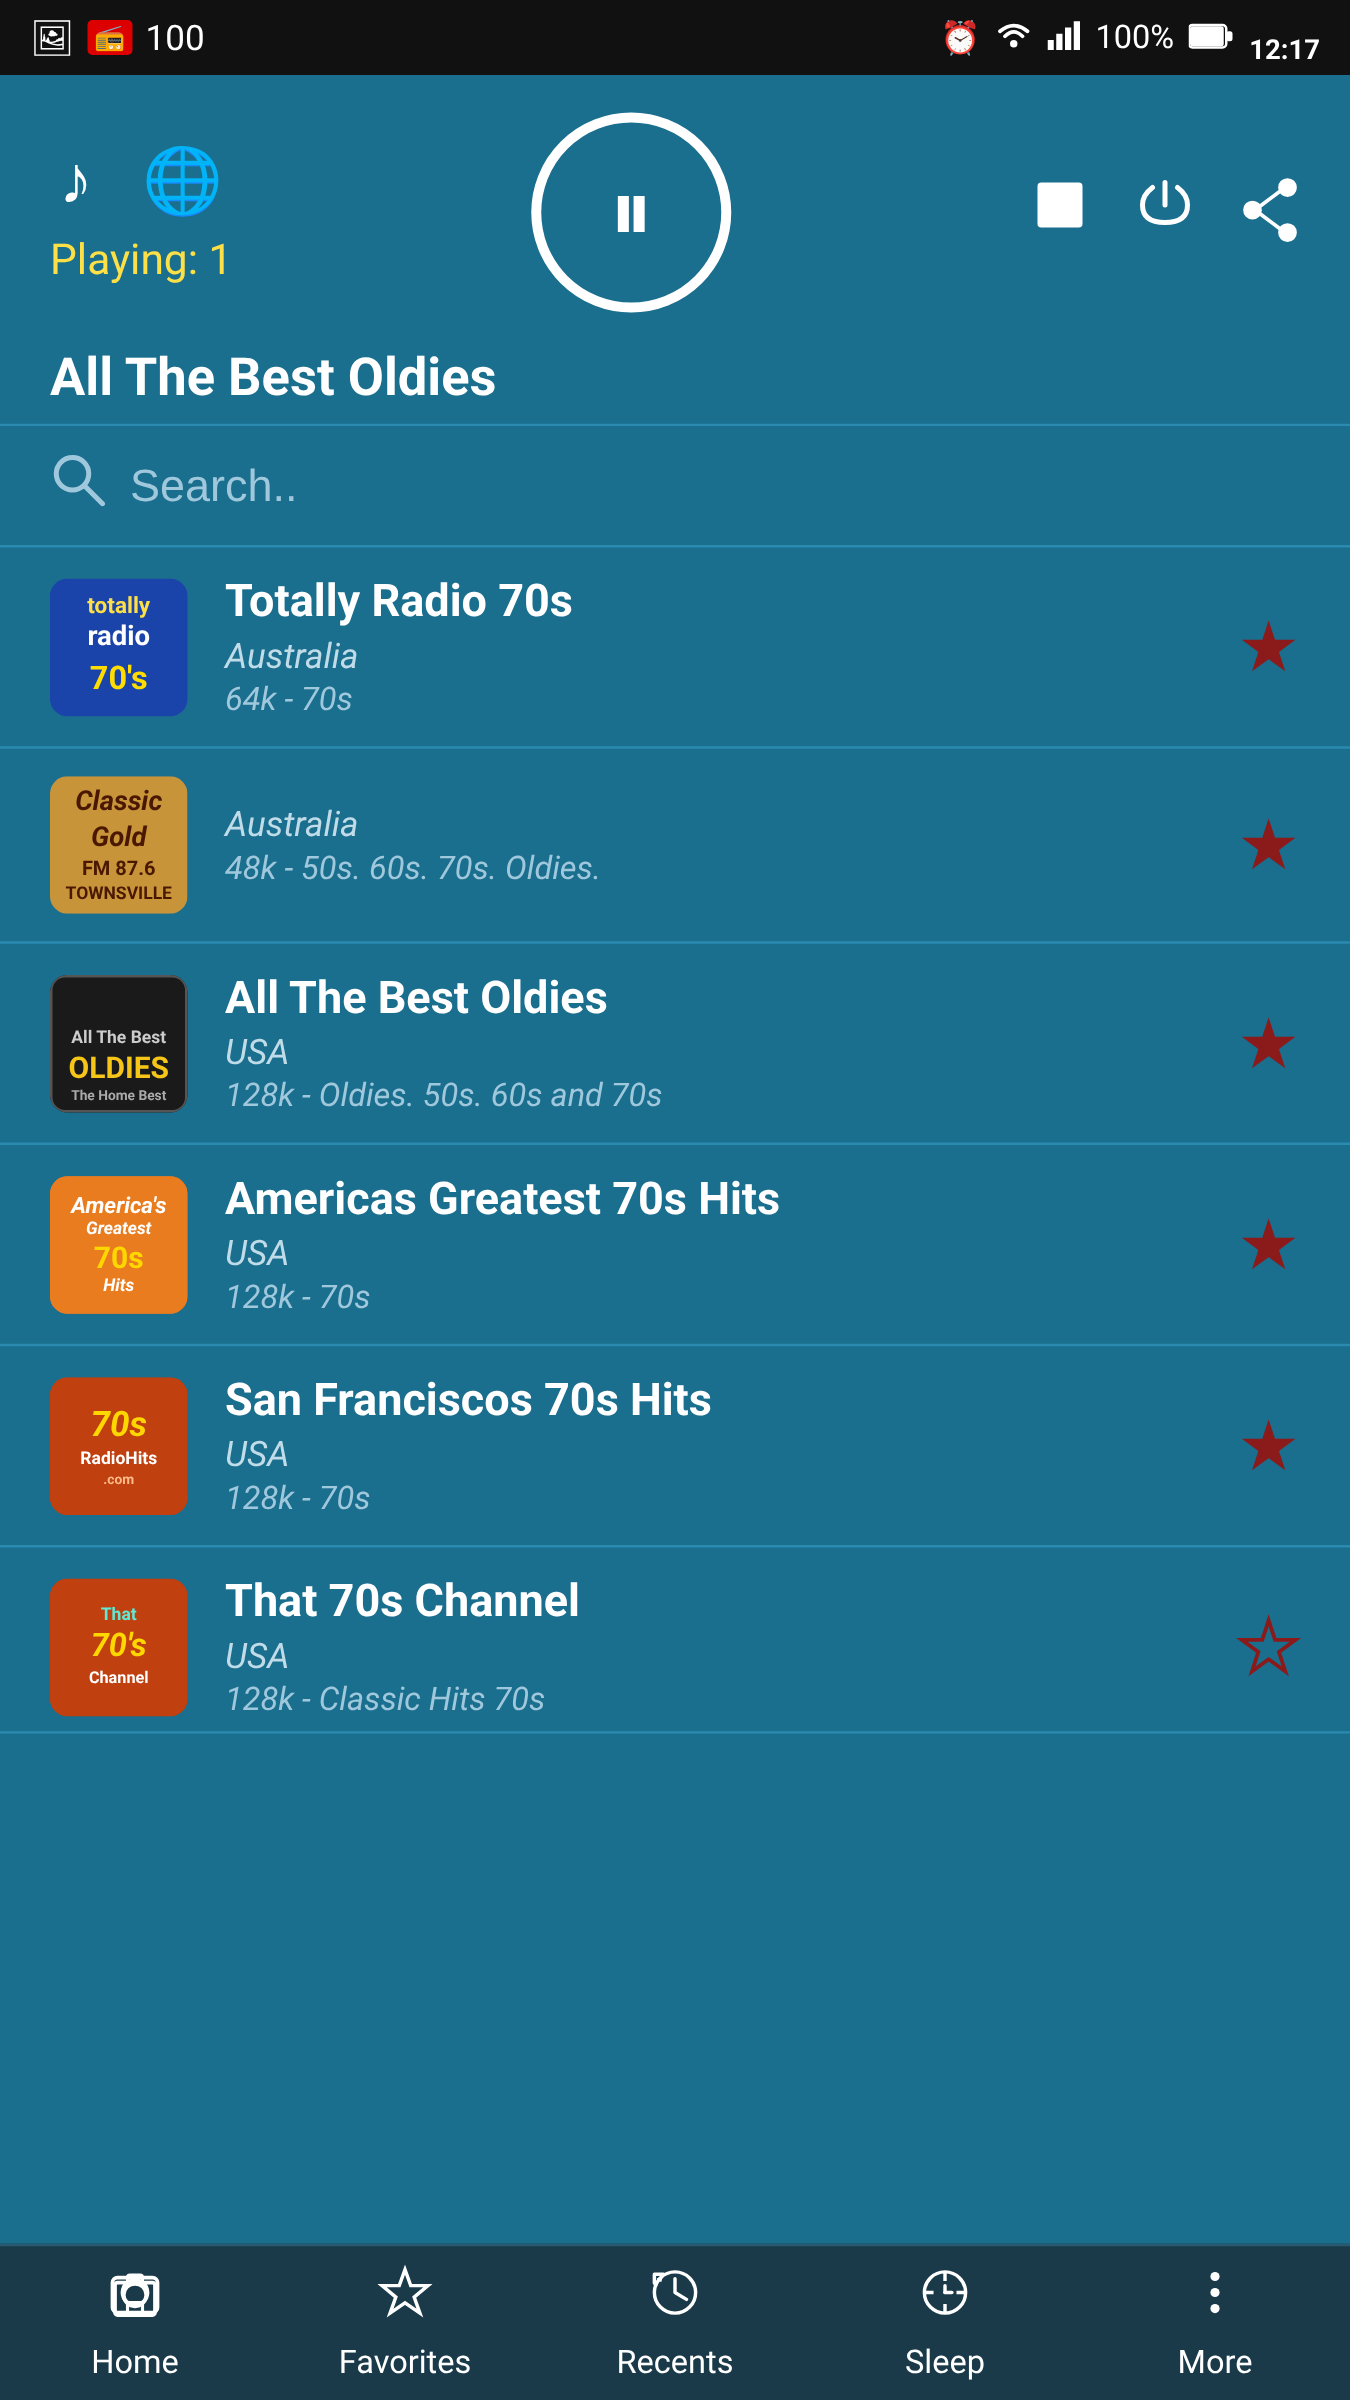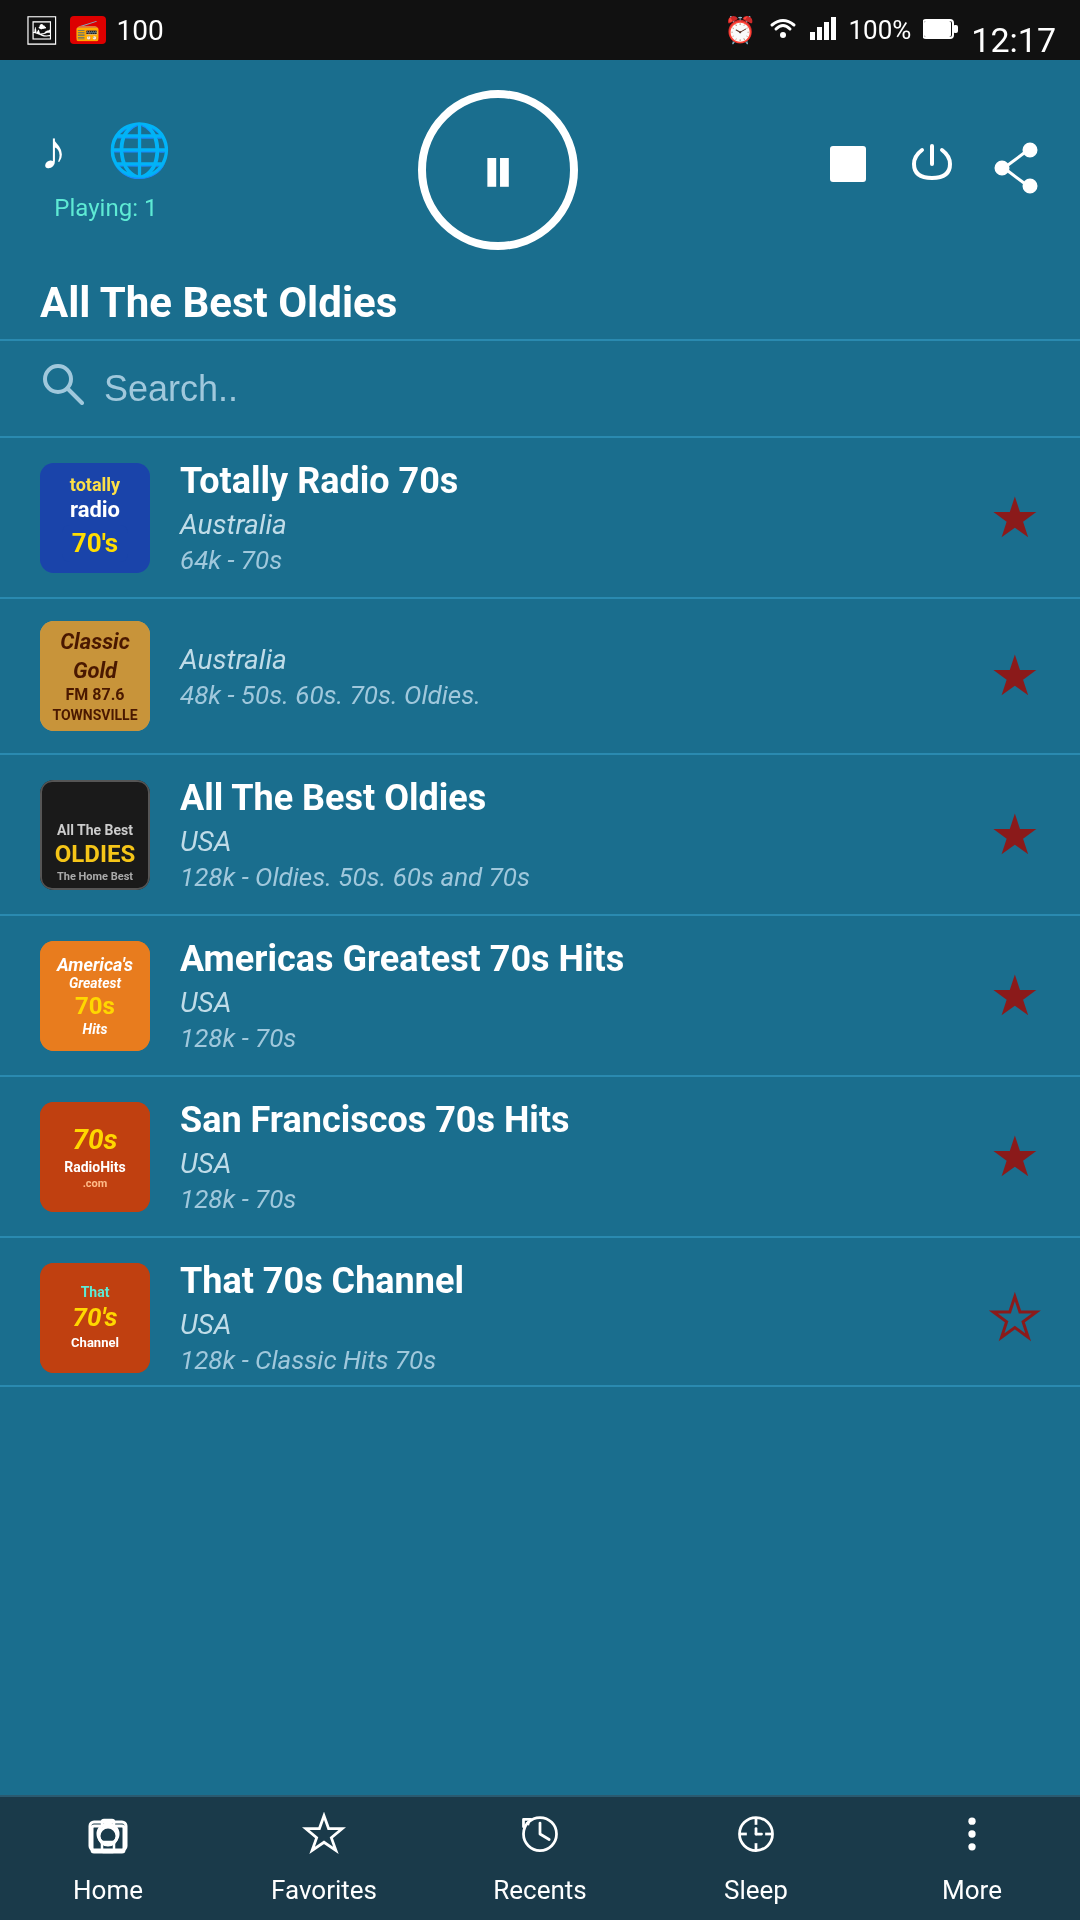--- a/index.html
+++ b/index.html
@@ -30,22 +30,22 @@
       gap: 10px;
     }
     .status-bar-right {
       display: flex;
       align-items: center;
       gap: 12px;
       font-size: 28px;
       color: white;
     }
     .status-time {
-      font-size: 34px;
-      font-weight: normal;
+      font-size: 22px;
+      font-weight: bold;
       margin-top: 20px;
     }
 
     
     .player-header {
       background-color: #1a6e8e;
       padding: 30px 40px 10px 40px;
       display: flex;
       align-items: center;
       justify-content: space-between;
@@ -55,22 +55,22 @@
       flex-direction: column;
       align-items: center;
       gap: 8px;
     }
     .player-left-icons .music-globe {
       display: flex;
       gap: 40px;
       align-items: center;
     }
     .player-left-icons .playing-label {
-      font-size: 24px;
-      color: #5eead4;
+      font-size: 34px;
+      color: #fde047;
       margin-top: 4px;
     }
     .pause-btn {
       width: 160px;
       height: 160px;
       border: 8px solid white;
       border-radius: 50%;
       display: flex;
       align-items: center;
       justify-content: center;
@@ -362,21 +362,21 @@
     <div class="station-info">
       <div class="station-name">Totally Radio 70s</div>
       <div class="station-country">Australia</div>
       <div class="station-meta">64k - 70s</div>
     </div>
     <span class="fav-star fav-filled">★</span>
   </div>
 
   <div class="station-item">
     <div class="station-logo logo-classicgold">
-      <div class="logo-text-block" style="background:#c8943a; border-radius:12px; font-size:18px; color:#4a1800; font-weight:bold; line-height:1.3;">
+      <div class="logo-text-block" style="background:#c8943a; border-radius:0; font-size:18px; color:#4a1800; font-weight:bold; line-height:1.3;">
         <span style="font-style:italic; font-size:22px;">Classic</span>
         <span style="font-style:italic; font-size:22px;">Gold</span>
         <span style="font-size:16px;">FM 87.6</span>
         <span style="font-size:14px;">TOWNSVILLE</span>
       </div>
     </div>
     <div class="station-info">
       <div class="station-country">Australia</div>
       <div class="station-meta">48k - 50s. 60s. 70s. Oldies.</div>
     </div>

